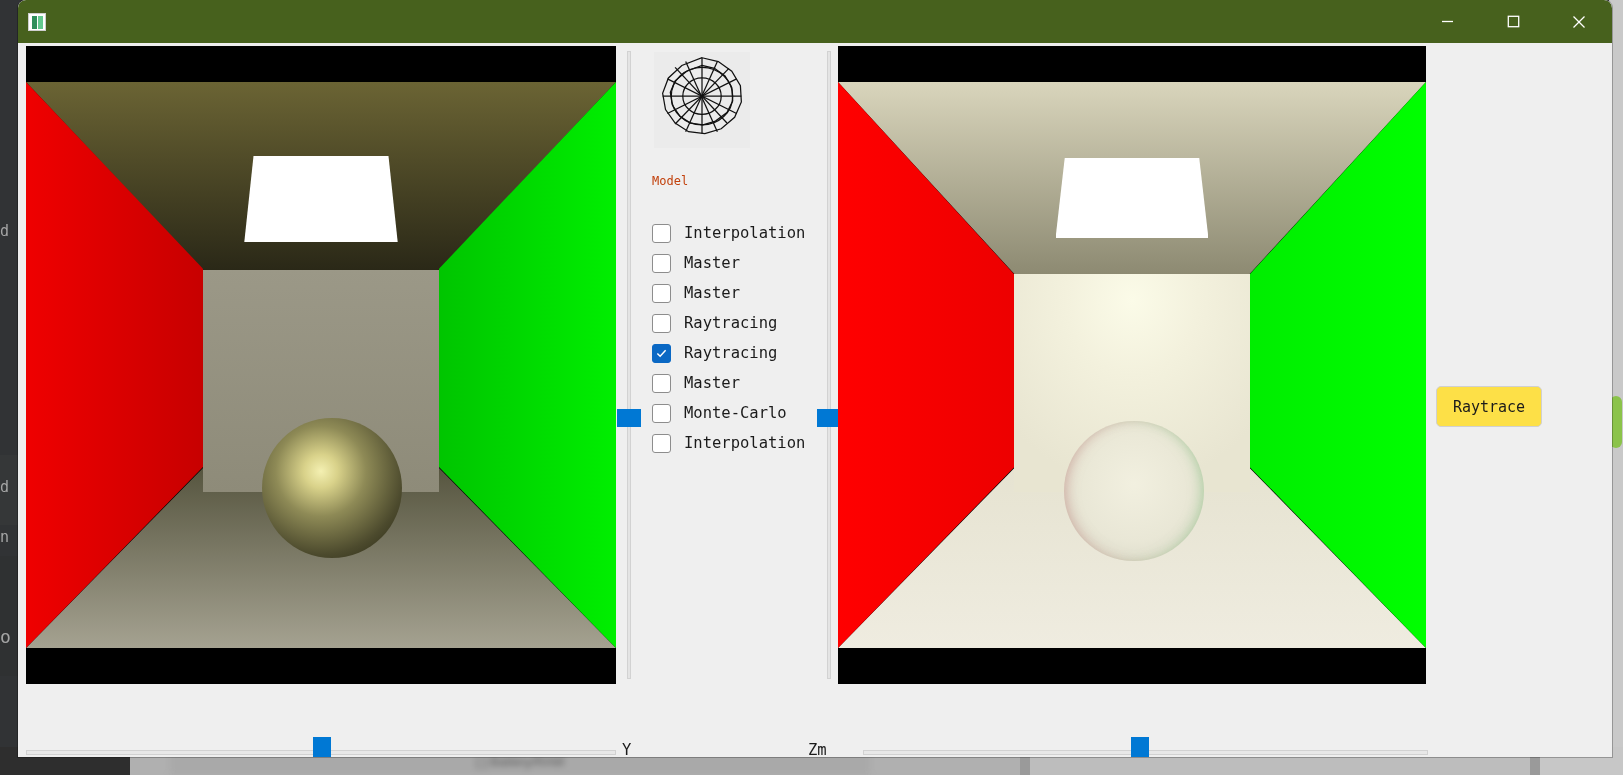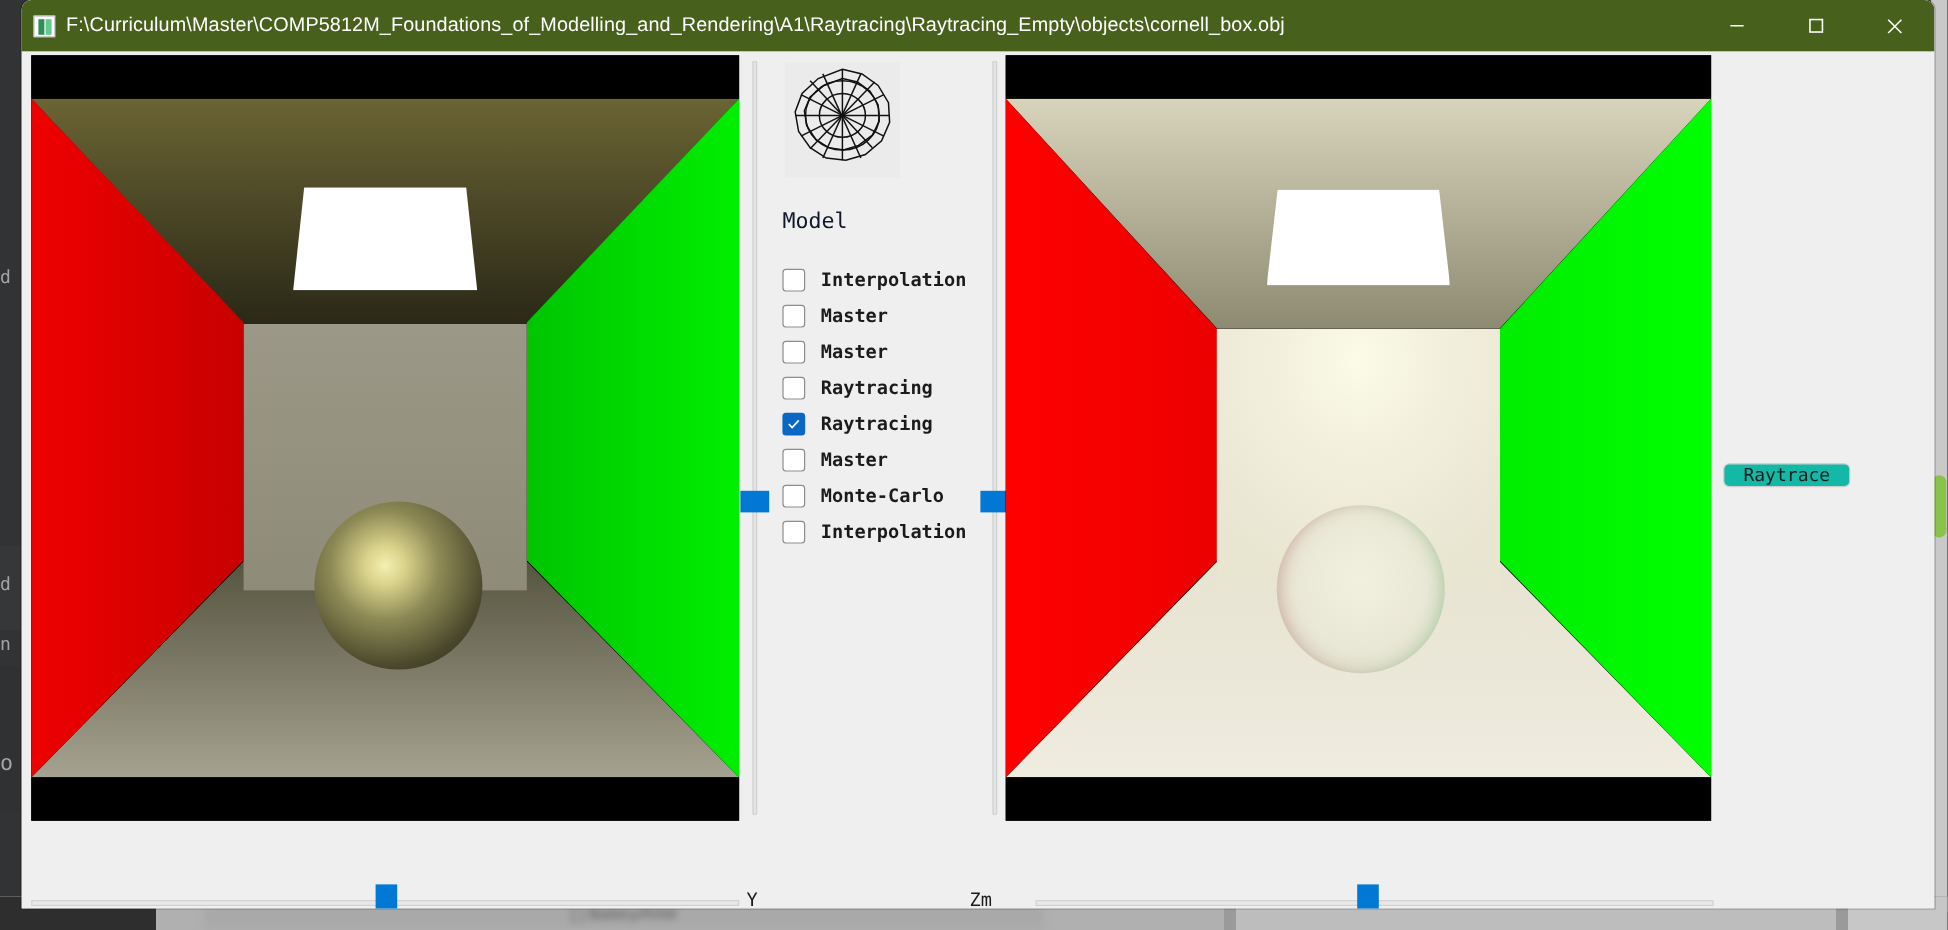--- a/index.html
+++ b/index.html
@@ -294,33 +294,32 @@
   .arcball {
     position: absolute;
     left: 18px; top: 6px;
     width: 96px; height: 96px;
     background: #ebebeb;
   }
   .panel-title {
     position: absolute;
     left: 16px; top: 128px;
     font-family: "DejaVu Sans Mono", monospace;
-    font-size: 18px;
-    color: #0f172a;
+    font-size: 12px;
+    color: #c2410c;
   }
   .check-list {
     position: absolute;
     left: 16px; top: 172px;
     width: 166px;
   }
   .check-row {
     display: flex;
     align-items: center;
     height: 30px;
-    font-weight: bold;
   }
   .cbox {
     width: 19px; height: 19px;
     border: 1px solid #8d8d8d;
     border-radius: 3px;
     background: #ffffff;
     box-sizing: border-box;
     flex: 0 0 auto;
     display: flex; align-items: center; justify-content: center;
   }
@@ -366,22 +365,22 @@
     font-size: 15.5px;
     color: #1b1b1b;
   }
   #label-y  { left: 604px; top: 698px; }
   #label-zm { left: 790px; top: 698px; }
 
   
   .btn-raytrace {
     position: absolute;
     left: 1418px; top: 343px;
-    width: 106px; height: 20px;
-    background: #14b8a6;
+    width: 106px; height: 41px;
+    background: #fde047;
     border: 1px solid #d0d0d0;
     border-radius: 5px;
     font-family: "DejaVu Sans Mono", monospace;
     font-size: 15px;
     color: #1b1b1b;
     display: flex; align-items: center; justify-content: center;
     cursor: pointer;
     box-sizing: border-box;
   }
 </style>
@@ -409,21 +408,20 @@
     <div class="tb-seg" style="left:130px;width:890px;"></div>
     <div class="tb-blur" style="left:170px;width:700px;">[ ] Battery/RAM</div>
     <div class="tb-seg" style="left:1030px;width:500px;background:#bdbdbd;"></div>
     <div class="tb-seg" style="left:1540px;width:83px;background:#c7c7c7;"></div>
   </div>
 
   <div class="window">
 
     <div class="titlebar">
       <div class="title-icon"></div>
-      <div class="title-text">F:\Curriculum\Master\COMP5812M_Foundations_of_Modelling_and_Rendering\A1\Raytracing\Raytracing_Empty\objects\cornell_box.obj</div>
 
       <div class="win-controls">
         <div class="win-btn">
           <svg width="13" height="13" viewBox="0 0 13 13">
             <line x1="1" y1="6.5" x2="12" y2="6.5" stroke="#ffffff" stroke-width="1.3"></line>
           </svg>
         </div>
         <div class="win-btn">
           <svg width="13" height="13" viewBox="0 0 13 13">
             <rect x="1.3" y="1.3" width="10.4" height="10.4" fill="none" stroke="#ffffff" stroke-width="1.3"></rect>

